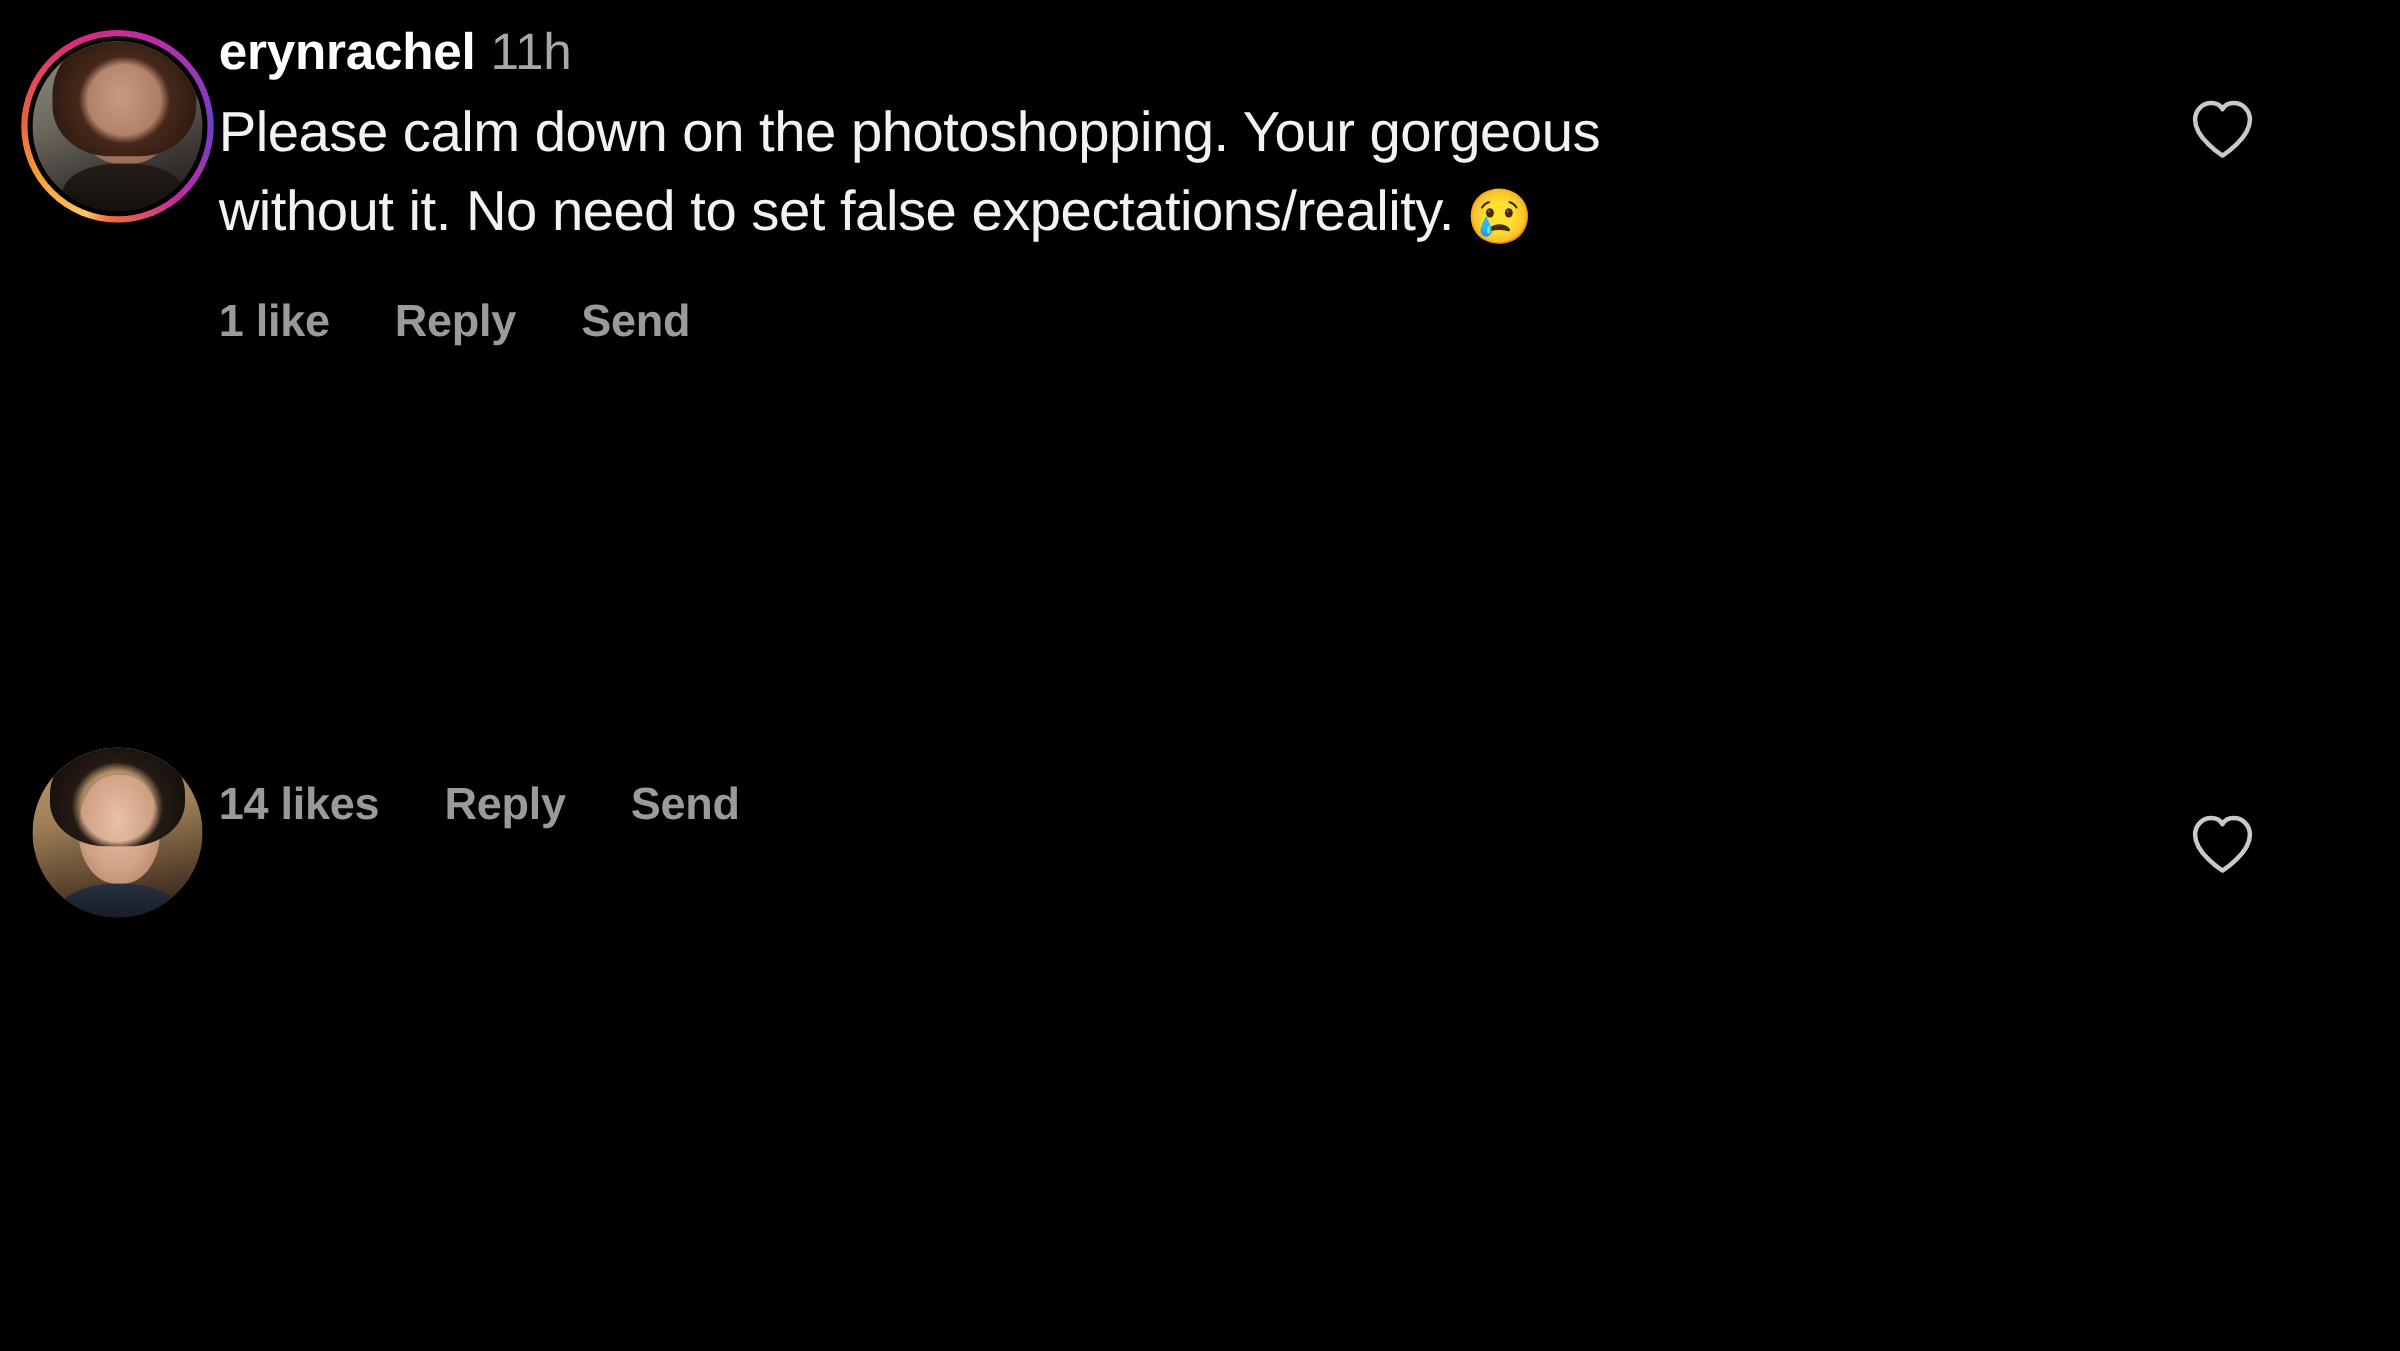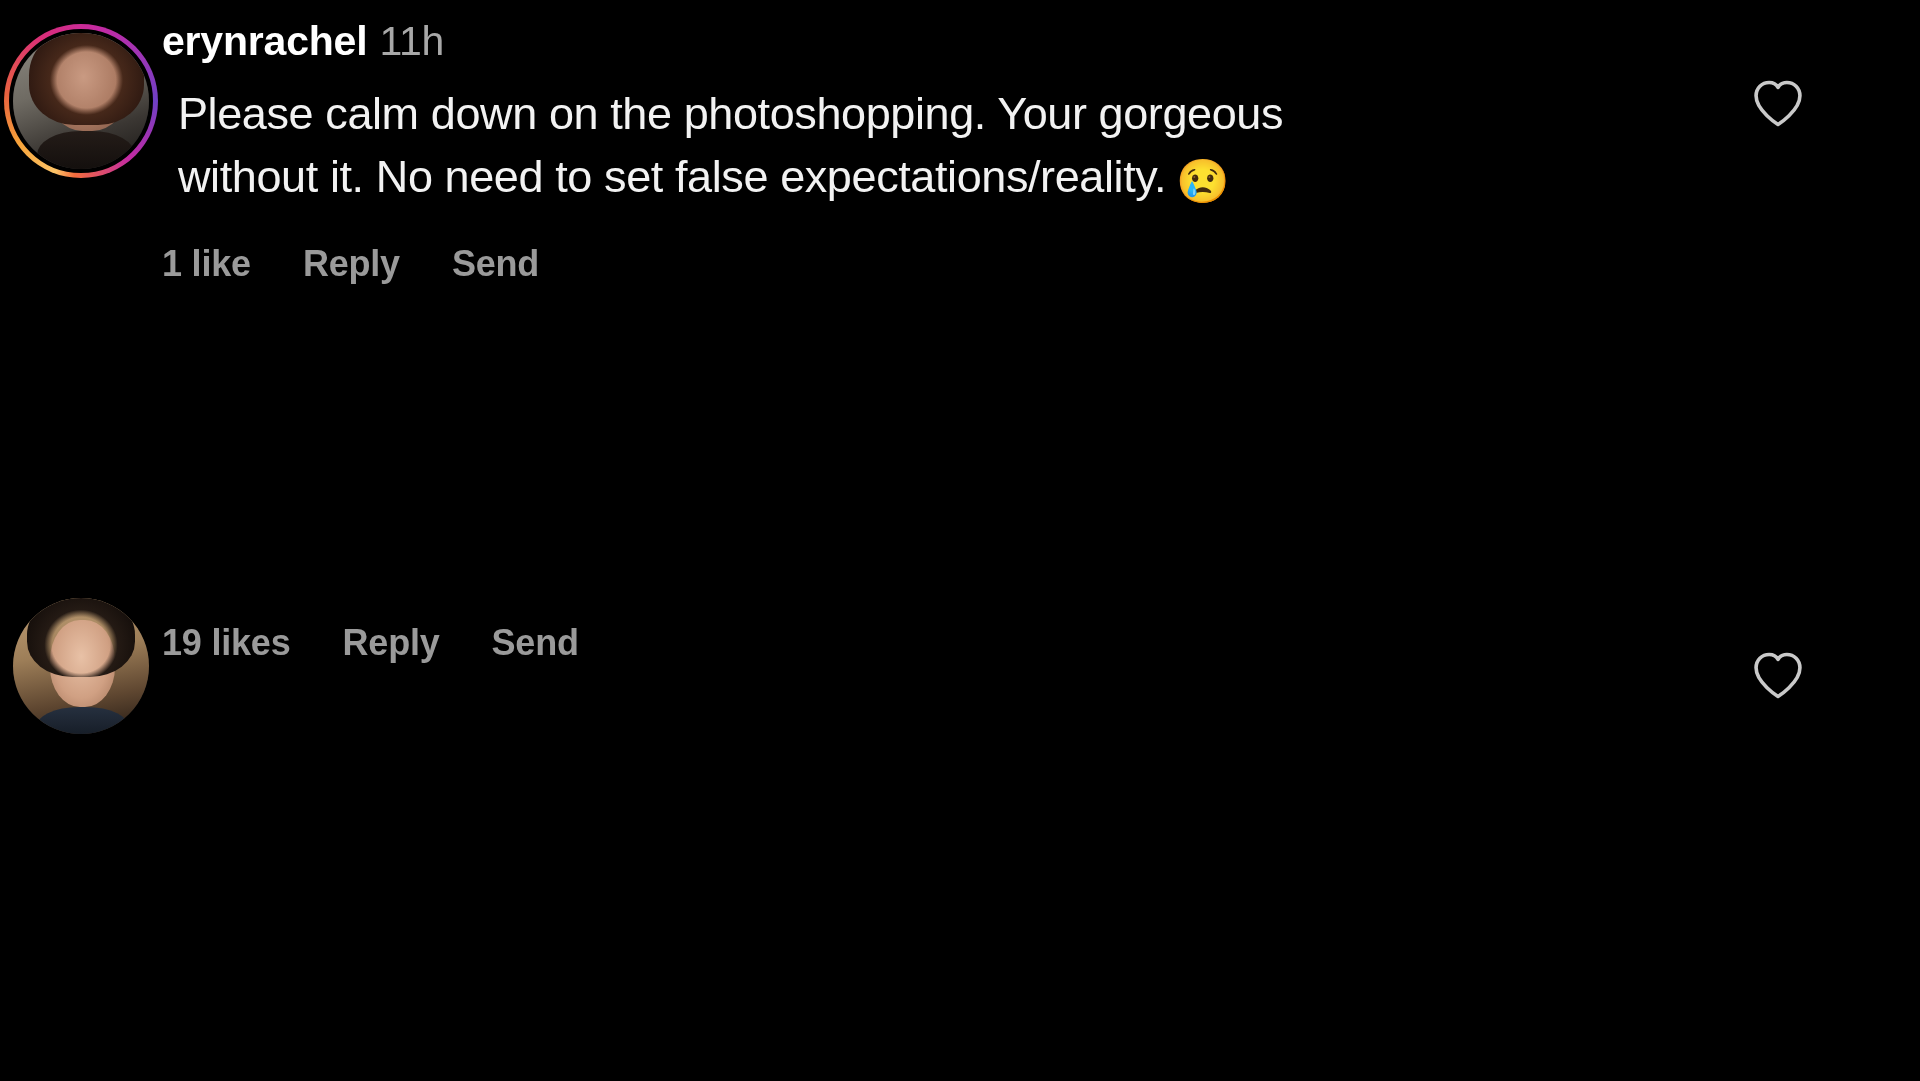--- a/index.html
+++ b/index.html
@@ -18,21 +18,21 @@
 
   #app {
     position: relative;
     width: 1920px;
     height: 1081px;
     background: #000000;
   }
 
   .comment {
     position: absolute;
-    left: 0;
+    left: 13px;
     width: 1545px;
     display: flex;
     align-items: flex-start;
   }
 
   #comment-0 { top: 18px; }
   #comment-1 { top: 592px; }
 
   
   .avatar-wrap {
@@ -164,21 +164,21 @@
     letter-spacing: -0.2px;
   }
 
   .comment-text {
     font-size: 45px;
     line-height: 63px;
     font-weight: 400;
     color: #f2f2f2;
     letter-spacing: -0.4px;
     max-width: 1190px;
-    margin: 16px;
+    margin: 0;
     white-space: pre-wrap;
   }
   .emoji {
     font-size: 43px;
     vertical-align: -4px;
     margin-left: 10px;
   }
 
   .comment-actions {
     display: flex;
@@ -254,21 +254,21 @@
             <div class="ph-b-torso"></div>
           </div>
         </div>
       </div>
     </div>
 
     <div class="comment-body">
 
 
       <div class="comment-actions">
-        <span class="act">19 likes</span>
+        <span class="act">14 likes</span>
         <span class="act">Reply</span>
         <span class="act">Send</span>
       </div>
     </div>
   </div>
 
   <div class="like-btn" id="like-1">
     <span>
       <svg width="56" height="52" viewBox="0 0 24 22" fill="none" stroke="#c9c9c9" stroke-width="1.55" stroke-linecap="round" stroke-linejoin="round">
         <path d="M12 20.2S2.6 14.3 2.6 7.9C2.6 4.6 5.1 2.2 8.2 2.2c2 0 3.2 1 3.8 2.1.6-1.1 1.8-2.1 3.8-2.1 3.1 0 5.6 2.4 5.6 5.7 0 6.4-9.4 12.3-9.4 12.3z"></path>

